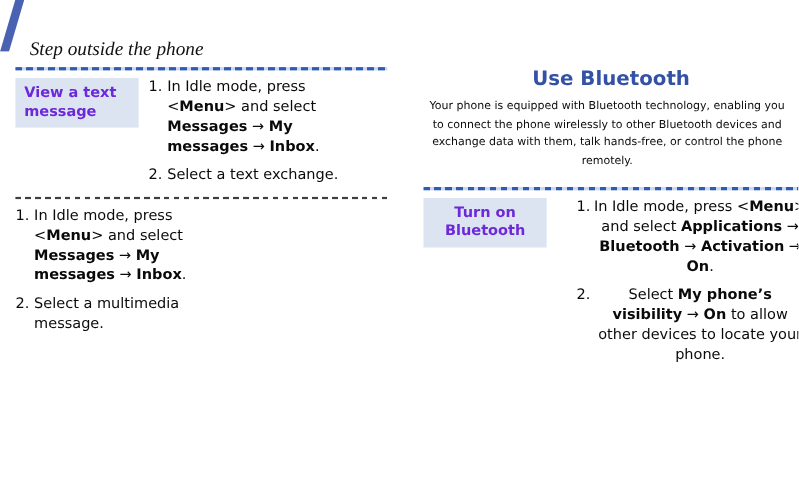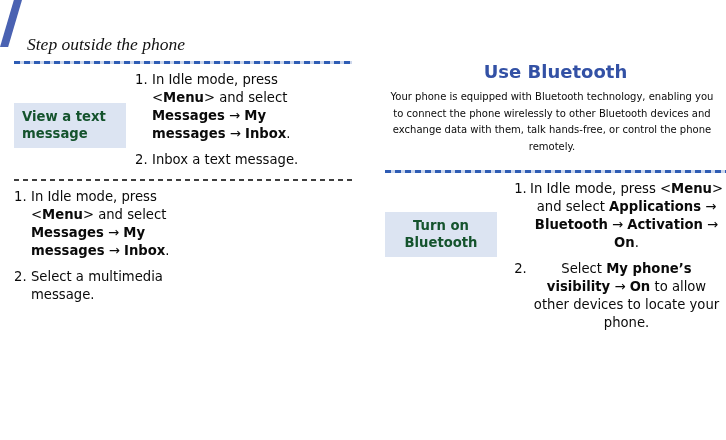--- a/index.html
+++ b/index.html
@@ -24,25 +24,25 @@
 
   
   .dash{height:3px;width:100%;}
   .dash.blue{background:repeating-linear-gradient(90deg,#2e5cb4 0 6px,#cdd7ec 6px 10px);}
   .dash.gray{height:2px;margin-top:2px;
              background:repeating-linear-gradient(90deg,#3f3f3f 0 5px,#ffffff 5px 9px);}
 
   
   .row{display:flex;padding:7px 0 8px 0;}
   .col-left .row{gap:9px;}
-  .col-right .row{gap:15px;}
+  .col-right .row{gap:25px;}
 
   .label-cell{width:112px;box-sizing:border-box;flex:none;align-self:flex-start;
               padding:5px 8px 6px 8px;background:#dce4f2;
-              font-weight:bold;font-size:13.2px;line-height:17px;color:#14532d;margin-top:32px;}
+              font-weight:bold;font-size:13.2px;line-height:17px;color:#6d28d9;}
   .label-cell[data-variant="gray"]{background:#d9d9d9;}
 
   .steps{font-size:13.2px;line-height:18px;}
   .col-left .steps{width:190px;flex:none;}
   .col-right .steps{width:212px;flex:none;}
   .step{display:flex;margin-bottom:8px;}
   .step:last-child{margin-bottom:0;}
   .step-num{width:17px;flex:none;}
   .step-text{flex:1;}
   .step-text b{font-weight:bold;}
@@ -62,21 +62,21 @@
 
     <div class="row">
       <div class="label-cell" data-variant="blue">View a text message</div>
       <div class="steps">
           <div class="step">
             <span class="step-num">1.</span>
             <span class="step-text"><span>In Idle mode, press &lt;</span><b>Menu</b><span>&gt; and select </span><b>Messages</b><span> → </span><b>My messages</b><span> → </span><b>Inbox</b><span>.</span></span>
           </div>
           <div class="step">
             <span class="step-num">2.</span>
-            <span class="step-text"><span>Inbox a text message.</span></span>
+            <span class="step-text"><span>Select a text exchange.</span></span>
           </div>
         </div>
     </div>
 
     <div class="dash gray"></div>
 
     <div class="row">
       <div class="steps">
           <div class="step">
             <span class="step-num">1.</span>

